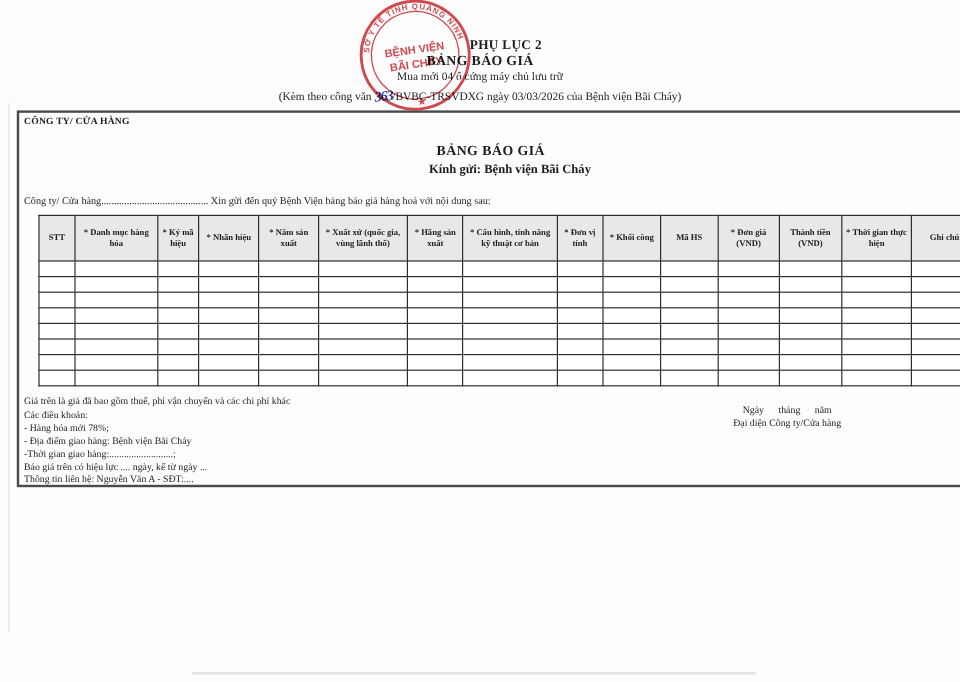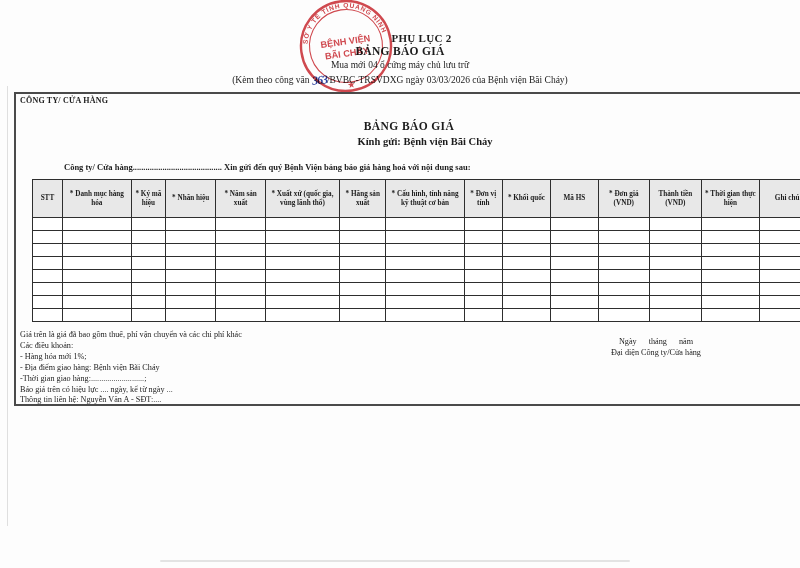--- a/index.html
+++ b/index.html
@@ -27,21 +27,21 @@
   .stamp { position:absolute; left:296px; top:-4px; width:100px; height:100px; mix-blend-mode:multiply; opacity:.88; }
 
   
   .main-box {
     position:absolute; left:14px; top:92px; width:790px; height:314px;
     border:2px solid #4a4a4a; background:transparent;
   }
   .company-label { position:absolute; left:4px; top:2px; font-size:8px; font-weight:bold; letter-spacing:.2px; }
   .box-title { position:absolute; left:0; top:26px; width:100%; text-align:center; font-size:11.5px; font-weight:bold; letter-spacing:.4px; }
   .box-recipient { position:absolute; left:16px; top:42px; width:100%; text-align:center; font-size:10.5px; font-weight:bold; }
-  .intro-line { position:absolute; left:4px; top:68px; font-size:8.5px; font-weight:bold;margin-left:44px; }
+  .intro-line { position:absolute; left:4px; top:68px; font-size:8.5px; font-weight:normal; }
 
   
   table.quote {
     position:absolute; left:16px; top:85px; width:calc(100% - 3px);
     border-collapse:collapse; table-layout:fixed;border-radius:14px;
   }
   table.quote th, table.quote td { border:1px solid #2e2e2e; padding:0 1px; }
   table.quote th {
     background:#e8e8e8; font-size:7.2px; font-weight:bold; line-height:1.25;
     text-align:center; vertical-align:middle; height:38px;
@@ -116,21 +116,21 @@
           <tr>
             <th>STT</th>
             <th>* Danh mục hàng hóa</th>
             <th>* Ký mã hiệu</th>
             <th>* Nhãn hiệu</th>
             <th>* Năm sản xuất</th>
             <th>* Xuất xứ (quốc gia, vùng lãnh thổ)</th>
             <th>* Hãng sản xuất</th>
             <th>* Cấu hình, tính năng kỹ thuật cơ bản</th>
             <th>* Đơn vị tính</th>
-            <th>* Khối quốc</th>
+            <th>* Khối công</th>
             <th>Mã HS</th>
             <th>* Đơn giá (VND)</th>
             <th>Thành tiền (VND)</th>
             <th>* Thời gian thực hiện</th>
             <th>Ghi chú</th>
           </tr>
         </thead>
         <tbody>
           <tr>
             <td></td>
@@ -268,21 +268,21 @@
             <td></td>
             <td></td>
           </tr>
         </tbody>
       </table>
 
     <div class="bottom-area">
       <div class="notes">
           <div>Giá trên là giá đã bao gồm thuế, phí vận chuyển và các chi phí khác</div>
           <div>Các điều khoản:</div>
-          <div>- Hàng hóa mới 1%;</div>
+          <div>- Hàng hóa mới 78%;</div>
           <div>- Địa điểm giao hàng: Bệnh viện Bãi Cháy</div>
           <div>-Thời gian giao hàng:..........................;</div>
           <div>Báo giá trên có hiệu lực .... ngày, kể từ ngày ...</div>
           <div>Thông tin liên hệ: Nguyễn Văn A - SĐT:....</div>
         </div>
       <div class="sign-block">
         <div class="sign-date">Ngày tháng năm</div>
         <div>Đại diện Công ty/Cửa hàng</div>
       </div>
     </div>

